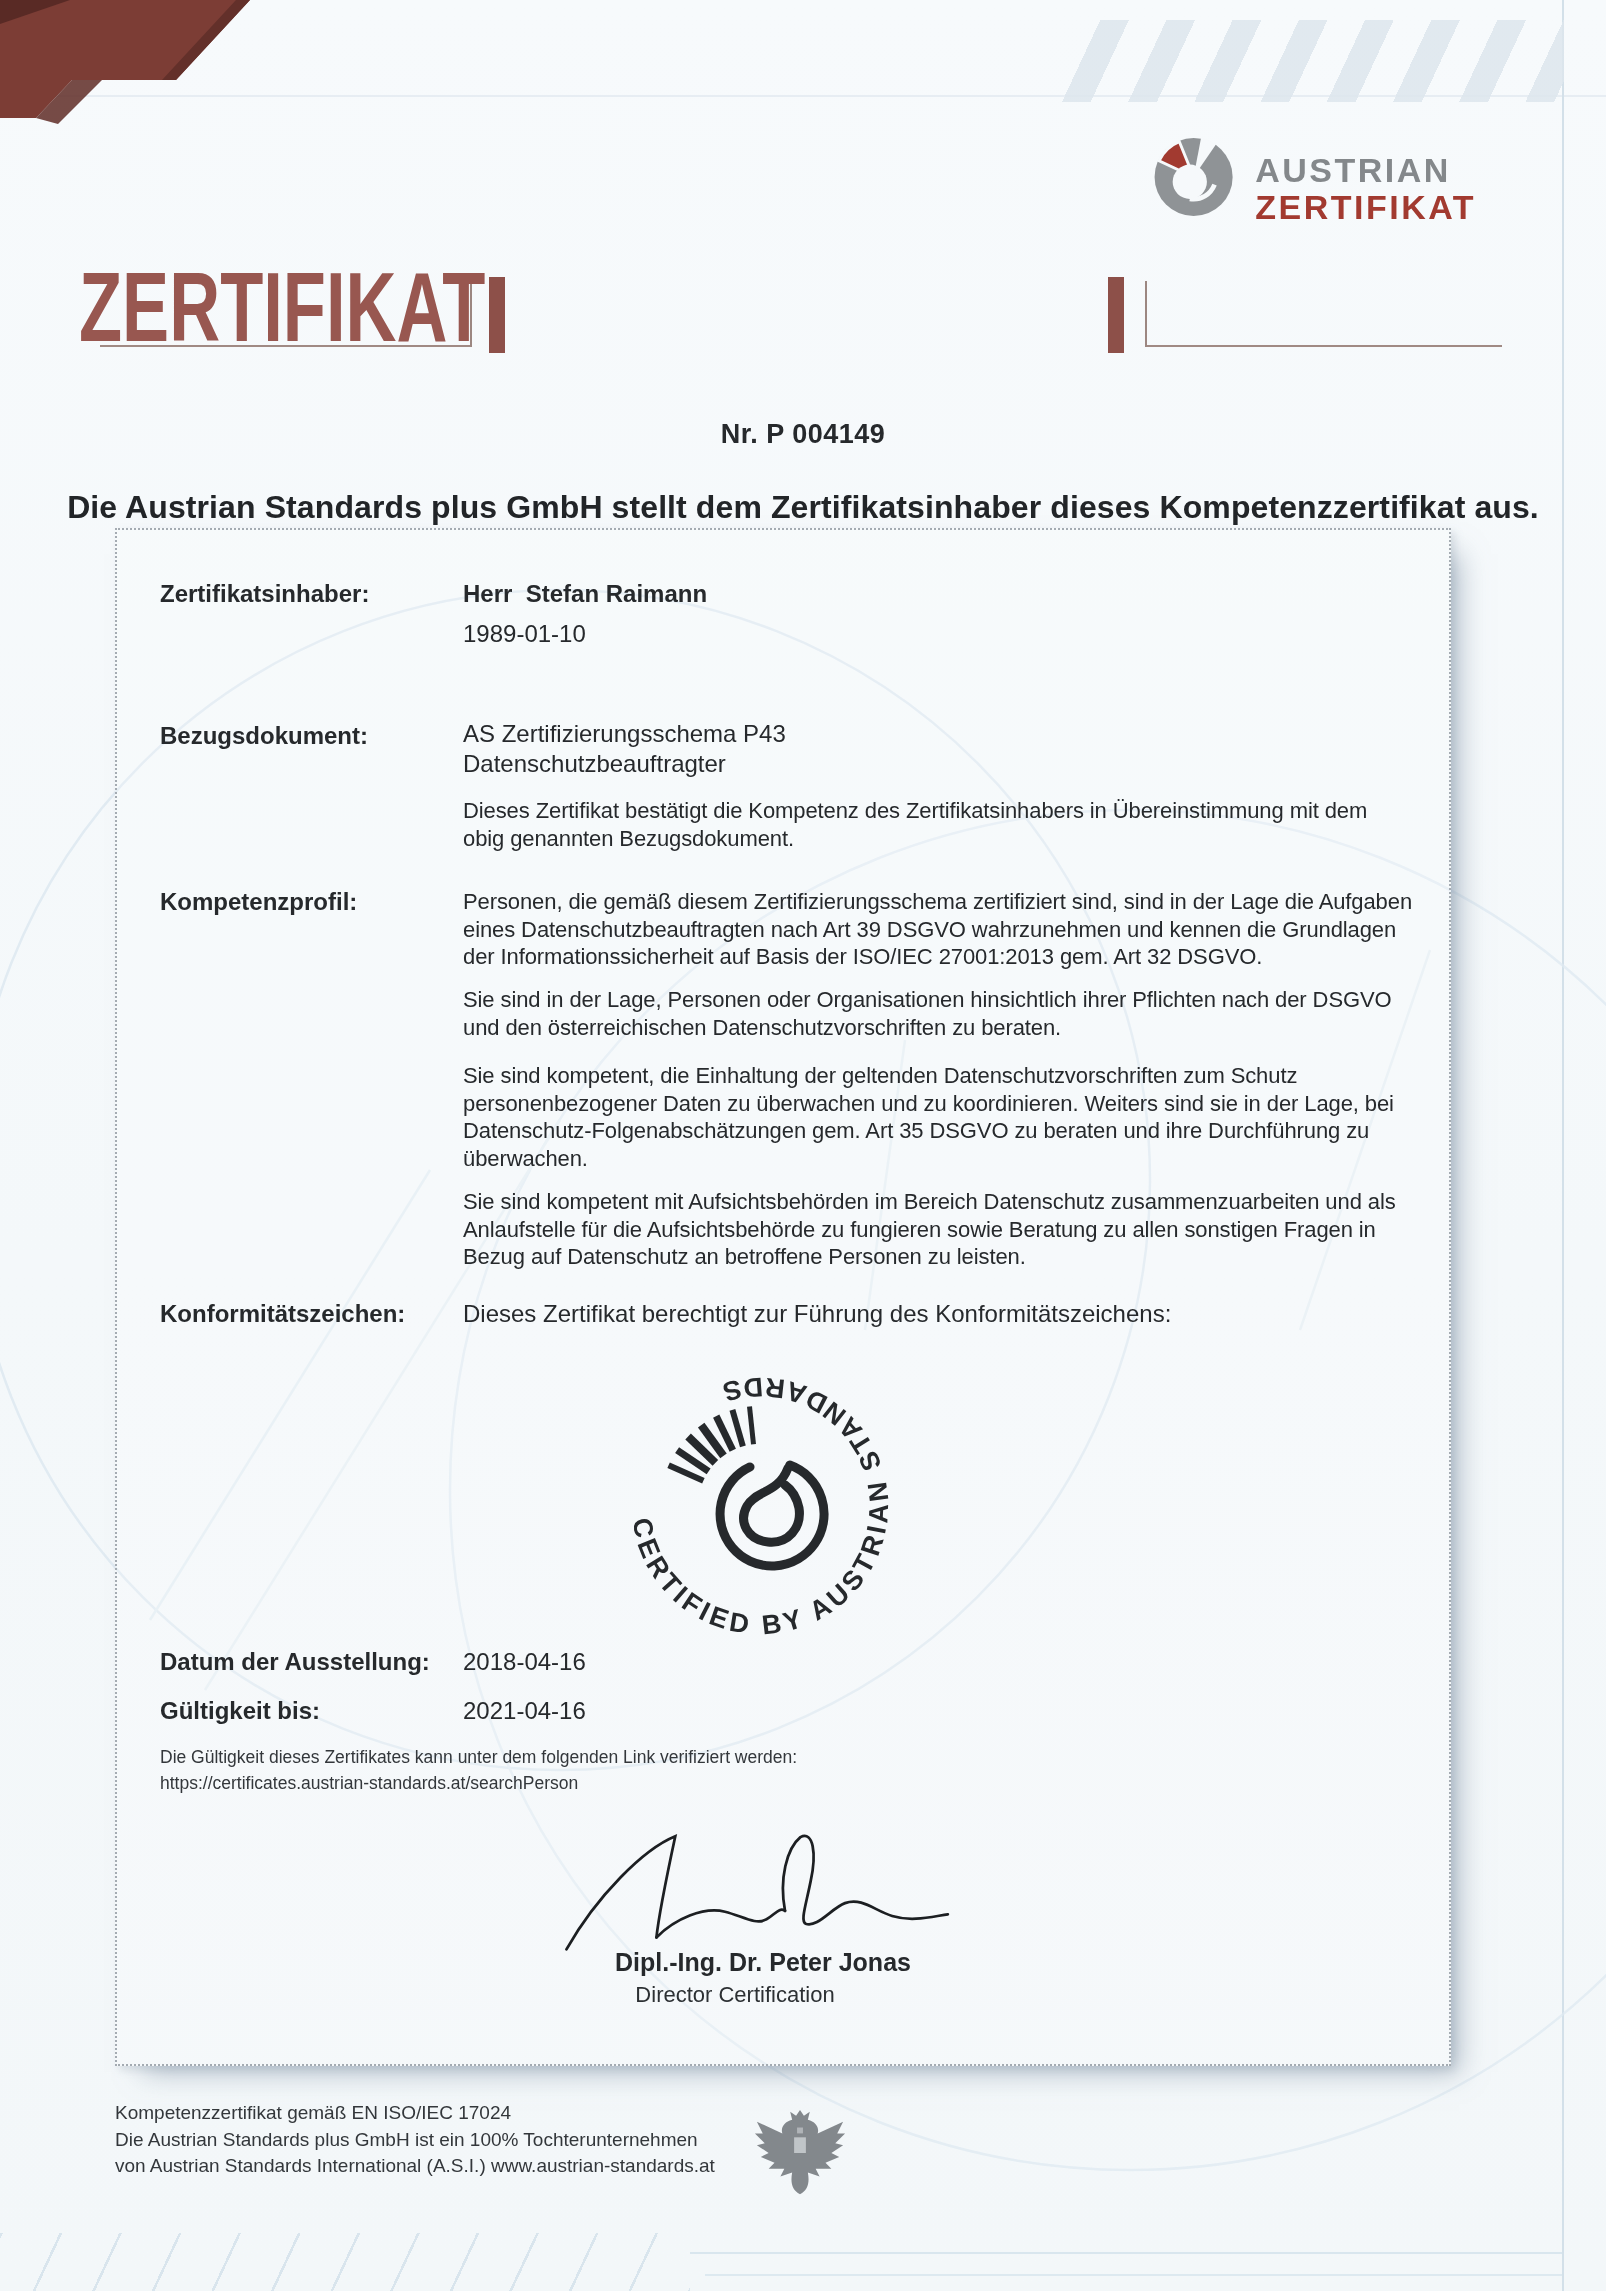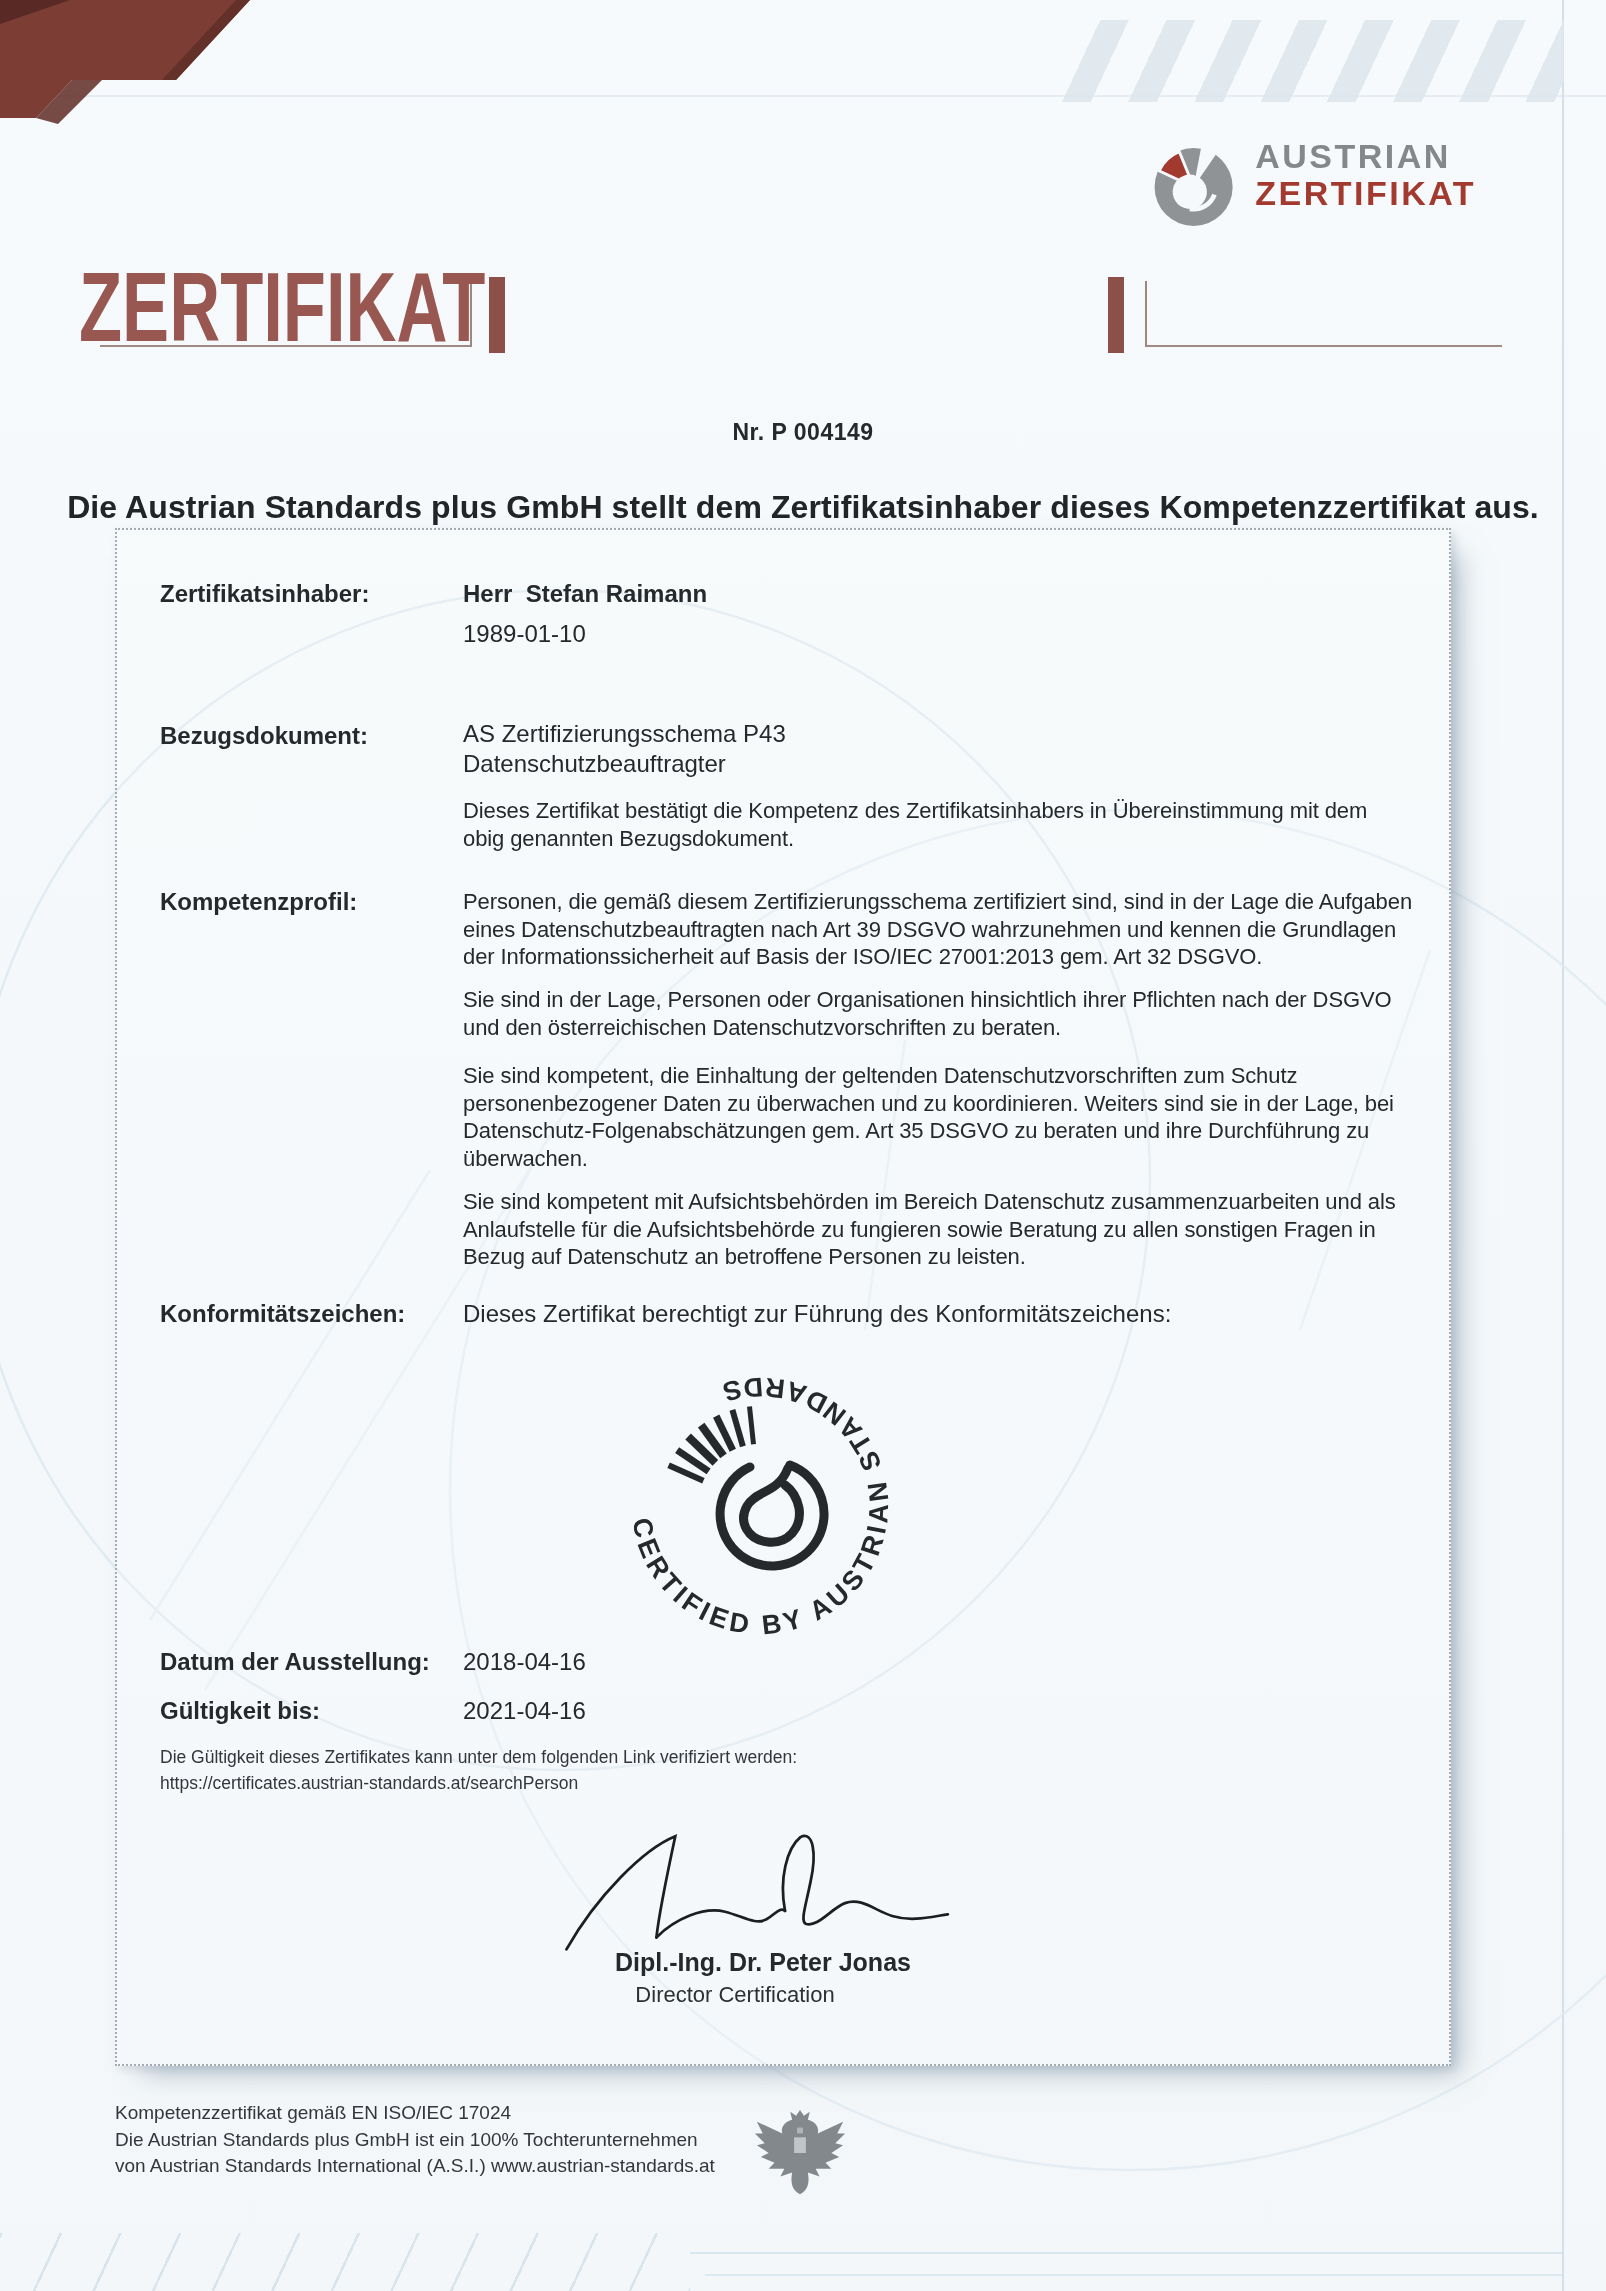--- a/index.html
+++ b/index.html
@@ -12,34 +12,34 @@
   .corner-tl{left:0;top:0;width:300px;height:140px;}
   .stripes-tr{right:42px;top:20px;width:530px;height:82px;
     background:repeating-linear-gradient(115deg,#dde6ed 0 26px,rgba(255,255,255,0) 26px 60px);
     clip-path:polygon(7% 0,100% 0,100% 100%,0 100%);opacity:.85;}
   .hairline-h{height:2px;background:#e2eaf0;}
   .hairline-v{width:2px;background:#d3e0e9;}
   .stripes-bl{left:0;bottom:0;width:690px;height:58px;
     background:repeating-linear-gradient(115deg,#d6e3ec 0 2.5px,rgba(255,255,255,0) 2.5px 54px);opacity:.9;}
 
   
-  .brand{left:1146px;top:138px;width:330px;height:104px;display:flex;align-items:flex-start;}
+  .brand{left:1146px;top:122px;width:330px;height:104px;display:flex;align-items:flex-end;}
   .brand-text{margin-left:14px;line-height:37px;font-weight:bold;font-size:34px;letter-spacing:2.5px;}
   .brand-l1{color:#84888b;}
   .brand-l2{color:#a23a30;}
 
   
   .title-wrap{left:0;right:0;top:262px;text-align:left;}
   .cert-title{display:inline-block;font-weight:bold;font-size:98px;letter-spacing:0px;color:#985750;
     transform:scaleX(.72);transform-origin:center;line-height:90px;}
   .tbar-thick{width:16px;background:#8d5049;top:277px;height:76px;}
   .tbar-thin{width:2px;background:#9c8781;top:281px;height:66px;}
   .t-hline{height:2px;background:#a08a84;top:345px;}
 
-  .nr-line{left:0;right:0;top:419px;text-align:center;font-weight:bold;font-size:23px;color:#26292c;letter-spacing:.5px;}
+  .nr-line{left:0;right:0;top:419px;text-align:center;font-weight:bold;font-size:27px;color:#26292c;letter-spacing:.5px;}
   .intro-line{left:0;right:0;top:489px;text-align:center;font-weight:bold;font-size:32px;color:#222528;letter-spacing:.1px;}
 
   
   .cert-box{left:115px;top:528px;width:1332px;height:1534px;border:2px dotted #a4abb2;
     box-shadow:18px 16px 26px -10px rgba(120,140,160,.55),4px 4px 8px rgba(140,155,172,.25);
     background:rgba(255,255,255,.18);}
 
   .label{font-weight:bold;font-size:24px;color:#26292c;}
   .value{font-size:24px;color:#26292c;}
   .value-b{font-weight:bold;font-size:24px;color:#26292c;white-space:pre-wrap;}

